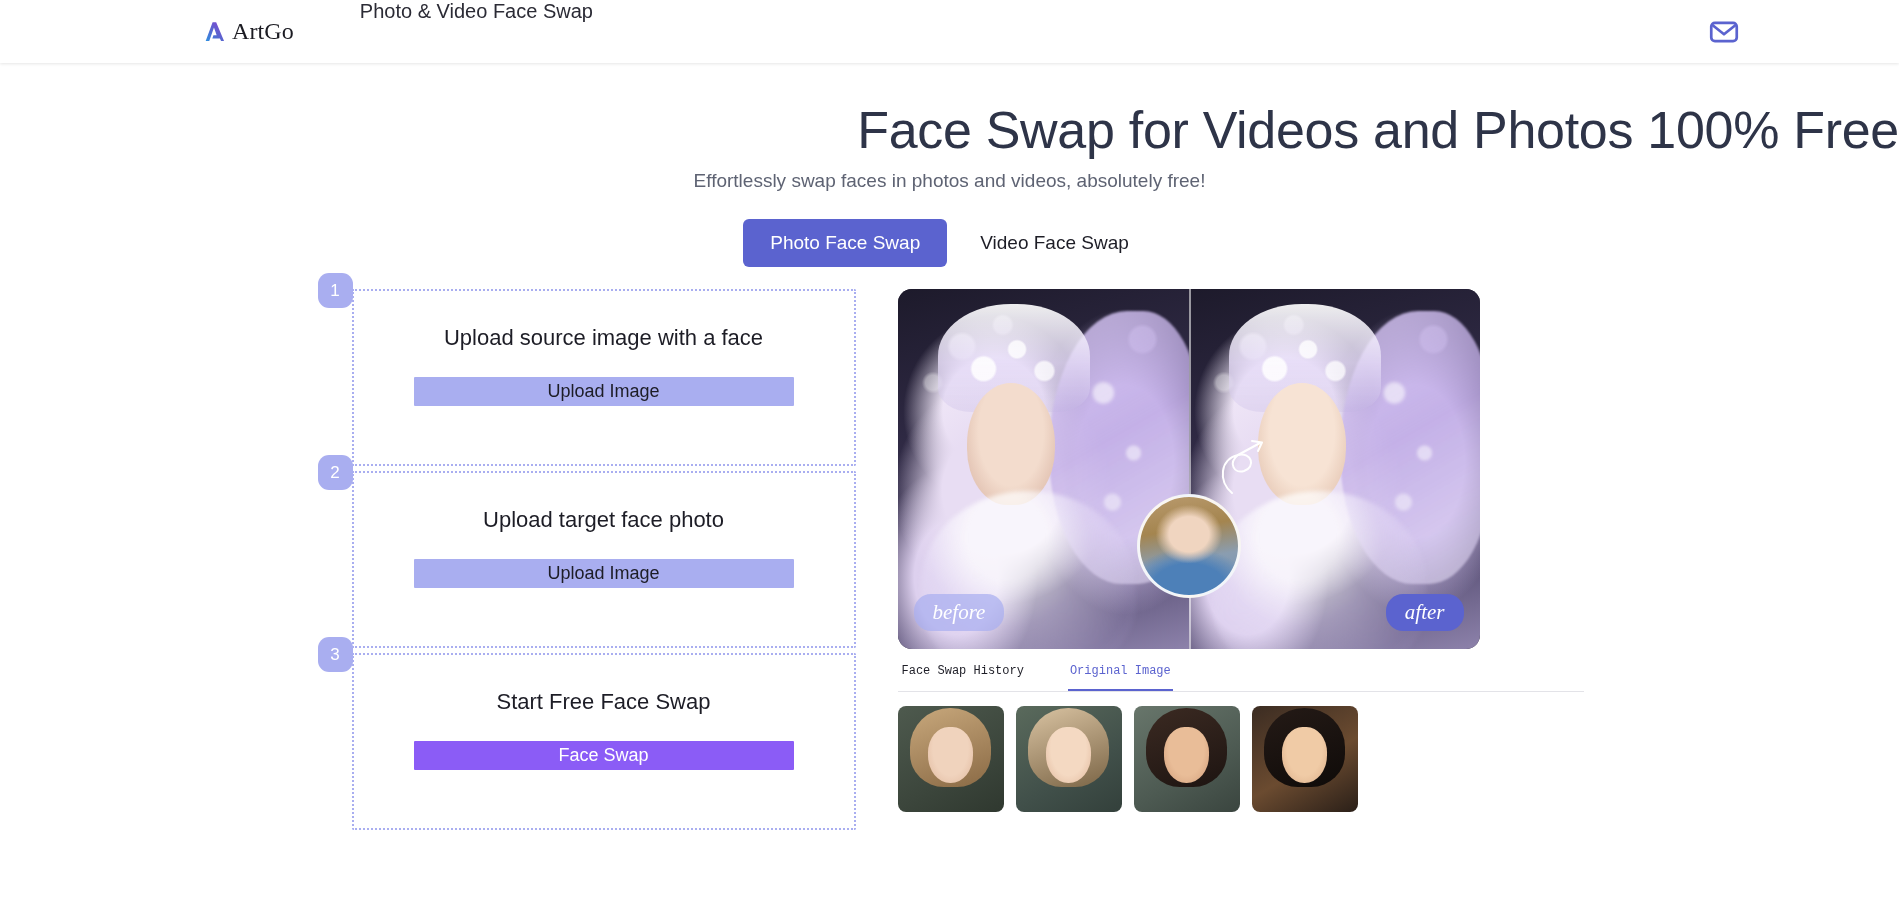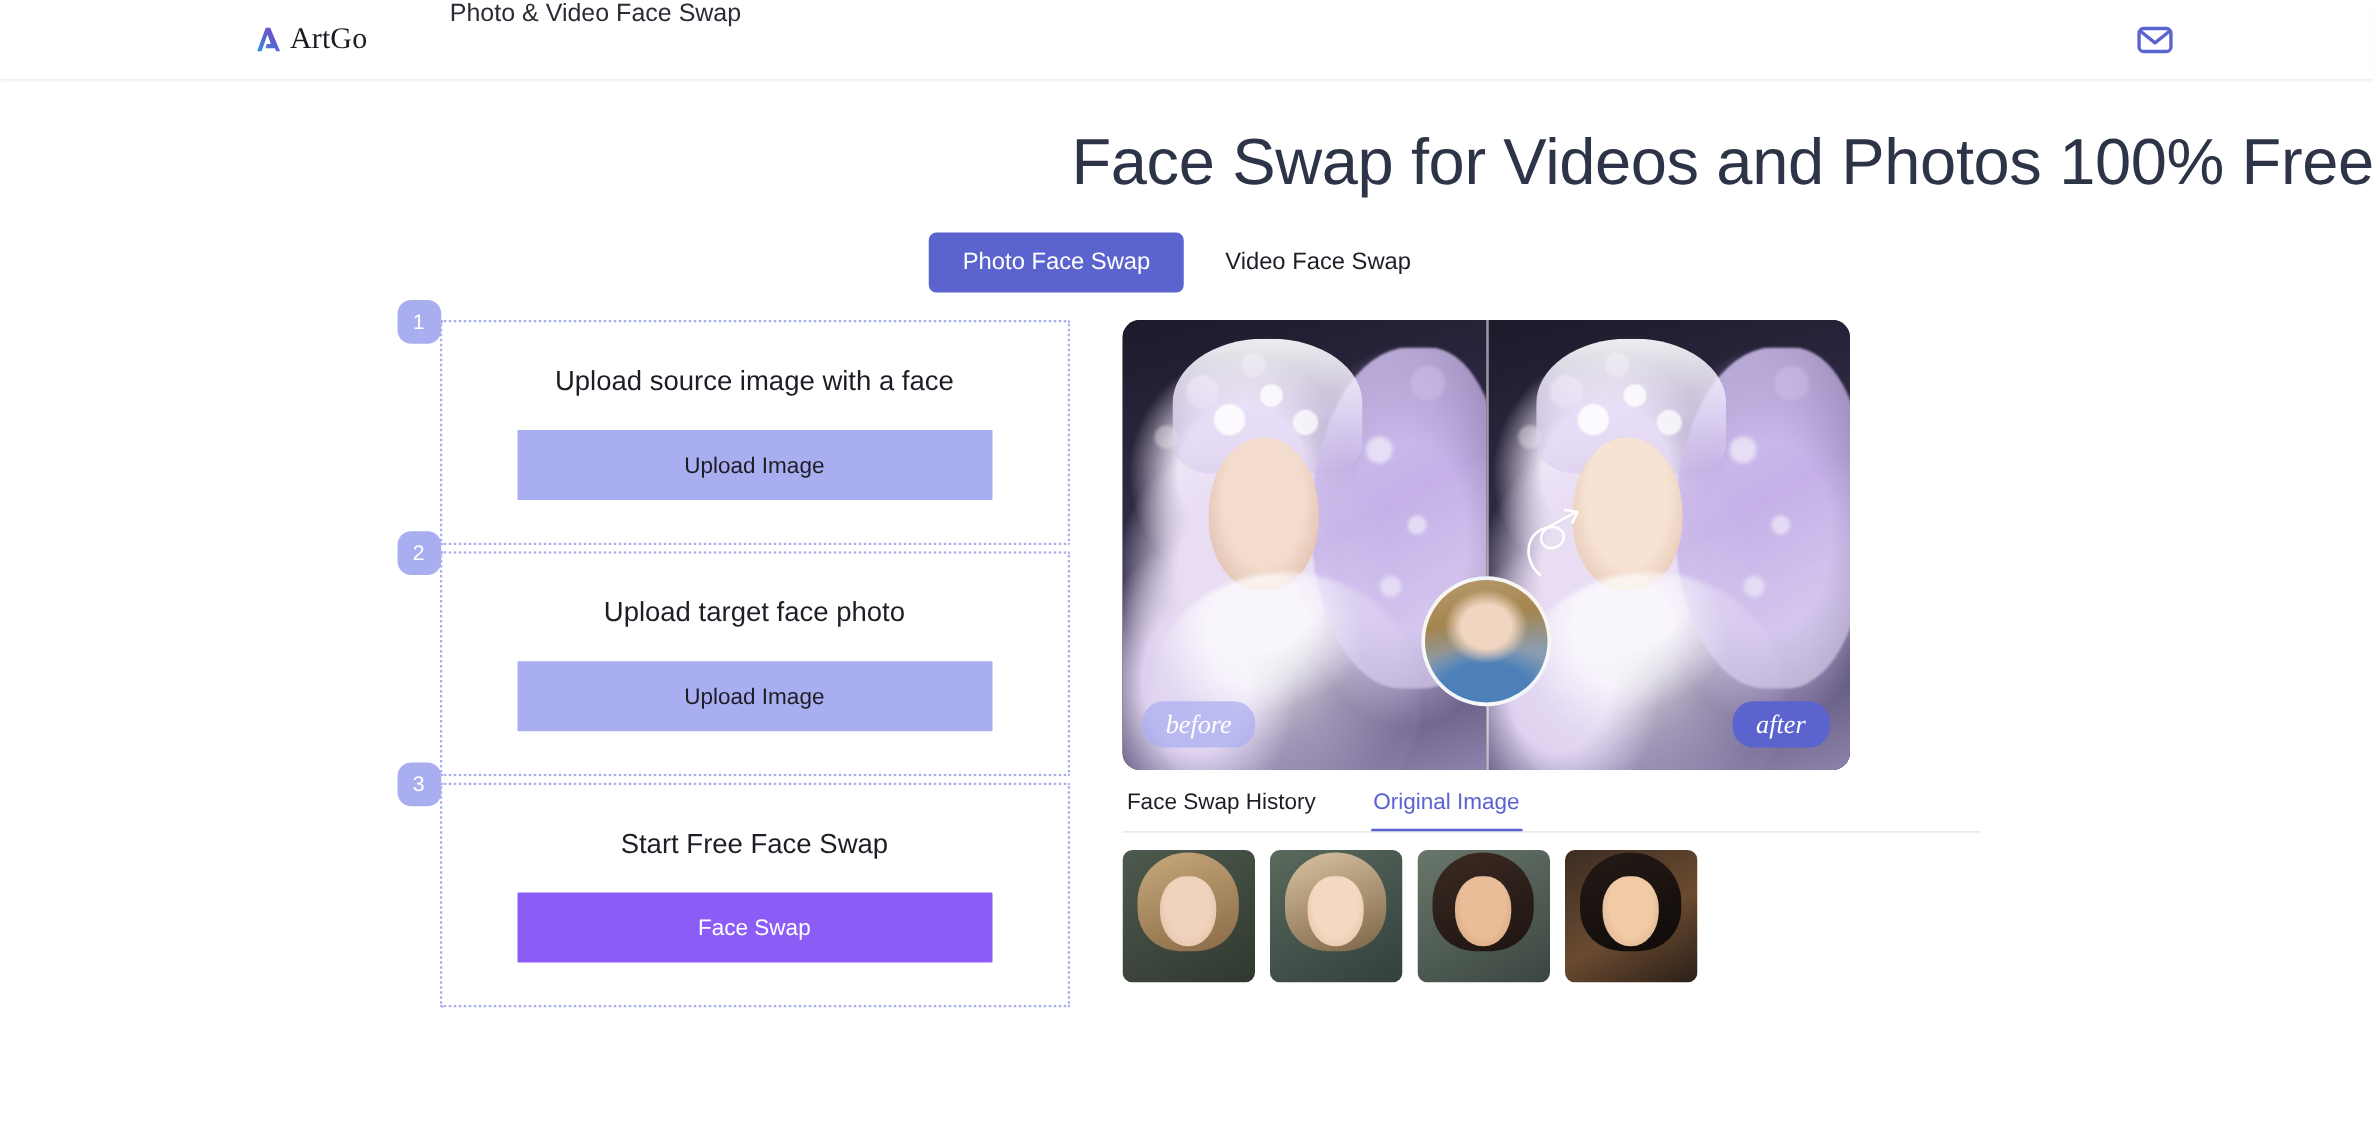--- a/index.html
+++ b/index.html
@@ -153,21 +153,21 @@
     text-align: center;
     font-size: 22px;
     color: #1d1d26;
     font-weight: 400;
   }
   .step-btn {
     display: block;
     width: 100%;
     max-width: 380px;
     margin: 26px auto 0 auto;
-    height: 56px;
+    height: 29px;
     border-radius: 1px;
     border: none;
     font-size: 18px;
     font-family: inherit;
     cursor: pointer;
     background: #a9aef0;
     color: #1d1d26;
   }
   .step-btn.disabled {
     background: #8b5cf6;
@@ -325,28 +325,28 @@
   
   .result-tabs {
     margin-top: 9px;
     display: flex;
     align-items: flex-end;
     gap: 42px;
     border-bottom: 1px solid #e3e3e8;
     padding-left: 2px;
   }
   .result-tab {
-    font-size: 18px;
+    font-size: 12px;
     color: #1d1d26;
     padding: 6px 2px 11px 2px;
     border-bottom: 2px solid transparent;
     cursor: pointer;
     background: none;
     border-left: none; border-right: none; border-top: none;
-    font-family: Liberation Sans, sans-serif;
+    font-family: Liberation Mono, monospace;
     white-space: nowrap;
   }
   .result-tab.active {
     color: #5b63cf;
     border-bottom-color: #5b63cf;
   }
 
   
   .thumb-strip {
     margin-top: 14px;
@@ -423,20 +423,21 @@
         <rect x="3" y="5.5" width="18" height="13" rx="2.6"></rect>
         <path d="M4 7.2 L12 13.6 L20 7.2"></path>
       </svg>
     </span>
   </div>
 </div>
 
 <div class="page">
 
   <h1 class="hero-title">Face Swap for Videos and Photos 100% Free</h1>
+  <p class="hero-sub">Effortlessly swap faces in photos and videos, absolutely free!</p>
 
   <div class="mode-tabs">
     <button class="mode-tab active">Photo Face Swap</button>
     <button class="mode-tab">Video Face Swap</button>
   </div>
 
   <div class="main-area">
 
     <div class="steps-col">
 

